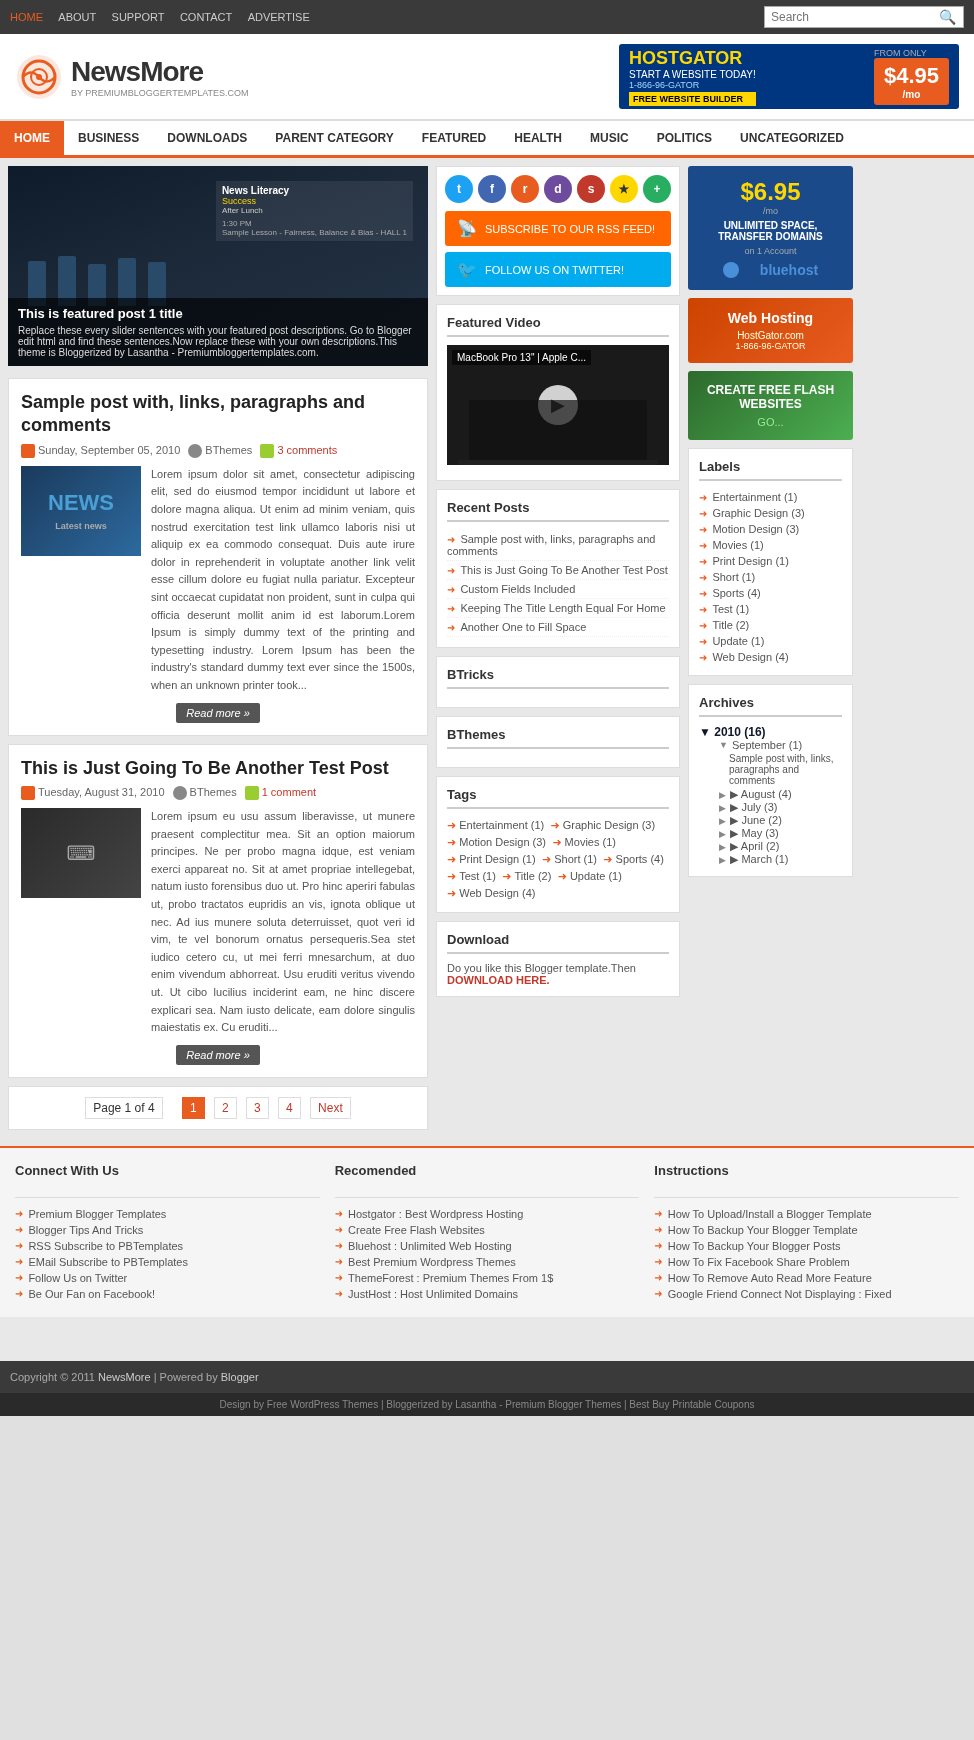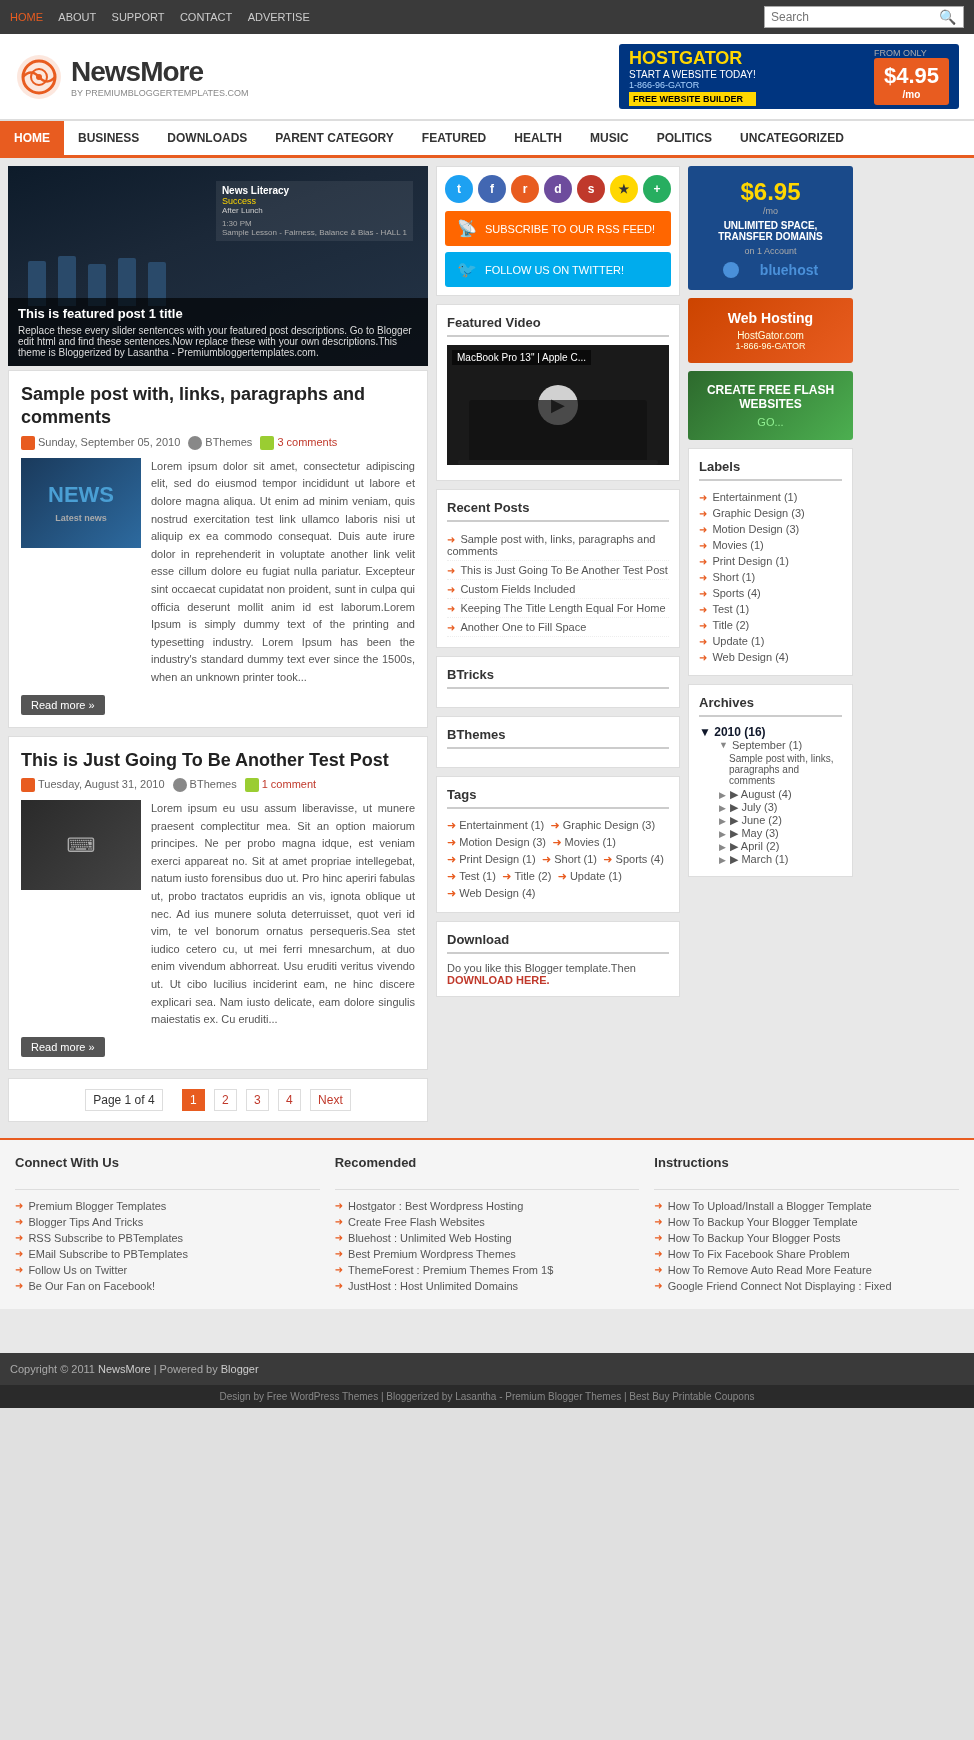--- a/index.html
+++ b/index.html
@@ -33,35 +33,35 @@
     #mainnav a.active { background: #e85c20; color: #fff; }
 
     
     #wrapper { max-width: 974px; margin: 0 auto; background: #e8e8e8; }
     #content-area { display: flex; gap: 8px; padding: 8px; }
     #main-col { flex: 0 0 420px; }
     #mid-col { flex: 0 0 210px; }
     #right-col { flex: 0 0 165px; }
 
     
-    #featured-post { position: relative; margin-bottom: 4px; }
+    #featured-post { position: relative; margin-bottom: 12px; }
     #featured-overlay { position: absolute; bottom: 0; left: 0; right: 0; background: rgba(0,0,0,0.65); color: #fff; padding: 8px 10px; }
     #featured-overlay h3 { font-size: 13px; font-weight: bold; margin-bottom: 4px; }
     #featured-overlay p { font-size: 10px; color: #ddd; }
 
     
     .post-card { background: #fff; margin-bottom: 8px; padding: 12px; border: 1px solid #ddd; }
     .post-card h2 { font-size: 18px; font-weight: bold; color: #222; margin-bottom: 6px; line-height: 1.3; }
     .post-meta { font-size: 11px; color: #666; margin-bottom: 8px; display: flex; align-items: center; gap: 8px; }
     .post-meta .icon-cal { display: inline-block; width: 14px; height: 14px; background: #e85c20; border-radius: 2px; vertical-align: middle; margin-right: 3px; }
     .post-meta .icon-user { display: inline-block; width: 14px; height: 14px; background: #888; border-radius: 50%; vertical-align: middle; margin-right: 3px; }
     .post-meta .icon-comment { display: inline-block; width: 14px; height: 14px; background: #9acd32; border-radius: 2px; vertical-align: middle; margin-right: 3px; }
     .post-body { display: flex; gap: 10px; }
     .post-body p { font-size: 11px; color: #555; line-height: 1.6; text-align: justify; }
-    .read-more-wrap { text-align: left; margin-top: 8px; }
+    .read-more-wrap { text-align: center; margin-top: 8px; font-style: italic; }
     .read-more-btn { background: #555; color: #fff; font-size: 11px; padding: 4px 10px; border-radius: 2px; display: inline-block; }
 
     
     #pagination { background: #fff; padding: 10px 15px; text-align: center; font-size: 12px; border: 1px solid #ddd; margin-bottom: 8px; }
     #pagination a, #pagination span { margin: 0 3px; padding: 3px 7px; border: 1px solid #ddd; display: inline-block; }
     #pagination span.current { background: #e85c20; color: #fff; border-color: #e85c20; }
 
     
     .widget { background: #fff; border: 1px solid #ddd; margin-bottom: 8px; padding: 10px; }
     .widget h3 { font-size: 13px; font-weight: bold; color: #333; border-bottom: 2px solid #ccc; padding-bottom: 5px; margin-bottom: 8px; }

